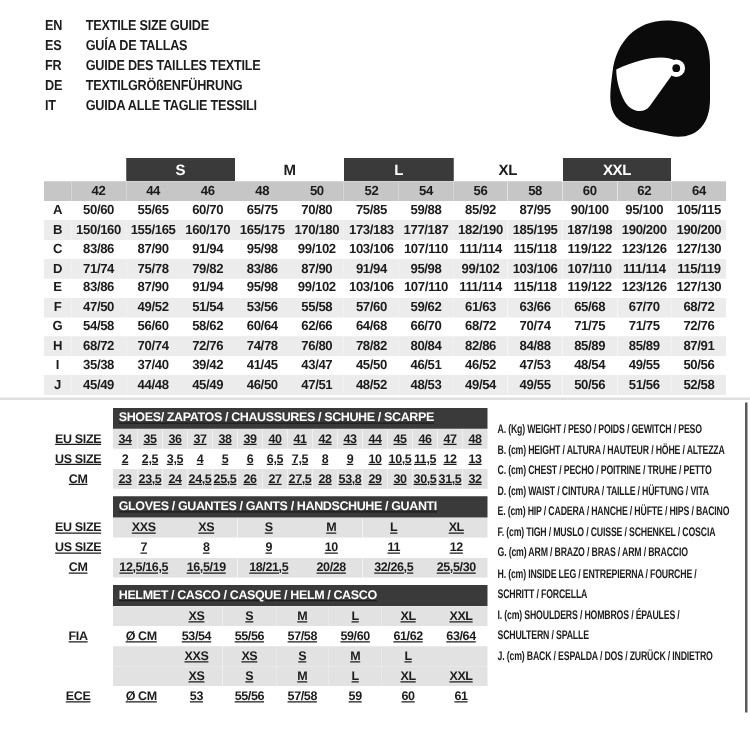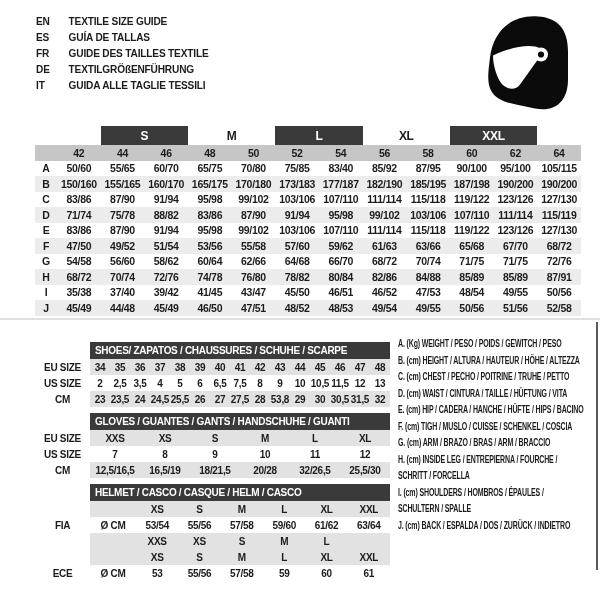--- a/index.html
+++ b/index.html
@@ -31,21 +31,21 @@
   .grp-row td { height:19px; font-size:12px; }
   .grp-dark { background:#3a3a3a; color:#ffffff; }
   .sizes-row td { background:#c6c6c6; }
   .main-table tbody tr:nth-of-type(even) td { background:#ececec; }
 
   
   .divider { position:absolute; left:0; top:318px; width:600px; height:2px; background:#e0e0e0; }
   .edge-line { position:absolute; right:2px; top:322px; width:2px; height:248px; background:#5a5a5a; }
 
   
-  .bottom-col { position:absolute; left:35px; top:342px; width:355px; }
+  .bottom-col { position:absolute; left:35px; top:326px; width:355px;text-decoration:underline; }
   .sec-table { width:355px; margin-bottom:6px; }
   .sec-table td { height:16px; font-size:10px; text-align:center; }
   .darkbar {
     background:#3a3a3a; color:#ffffff; text-align:left !important;
     padding-left:5px; height:17px !important; font-size:11px;
   }
   .sec-lbl { text-align:left; font-size:10.5px; background:#ffffff !important;margin-top:32px; }
   .shoes-table tbody tr:nth-of-type(odd) td:not(.sec-lbl) { background:#e2e2e2; }
   .gloves-table tbody tr:nth-of-type(odd) td:not(.sec-lbl) { background:#e2e2e2; }
   .hsz td:not(.sec-lbl) { background:#e2e2e2; }
@@ -132,21 +132,21 @@
   <tbody>
 
       <tr>
         <td class="rl">A</td>
         <td>50/60</td>
         <td>55/65</td>
         <td>60/70</td>
         <td>65/75</td>
         <td>70/80</td>
         <td>75/85</td>
-        <td>83/40</td>
+        <td>59/88</td>
         <td>85/92</td>
         <td>87/95</td>
         <td>90/100</td>
         <td>95/100</td>
         <td>105/115</td>
       </tr>
 
       <tr>
         <td class="rl">B</td>
         <td>150/160</td>
@@ -176,21 +176,21 @@
         <td>115/118</td>
         <td>119/122</td>
         <td>123/126</td>
         <td>127/130</td>
       </tr>
 
       <tr>
         <td class="rl">D</td>
         <td>71/74</td>
         <td>75/78</td>
-        <td>88/82</td>
+        <td>79/82</td>
         <td>83/86</td>
         <td>87/90</td>
         <td>91/94</td>
         <td>95/98</td>
         <td>99/102</td>
         <td>103/106</td>
         <td>107/110</td>
         <td>111/114</td>
         <td>115/119</td>
       </tr>

